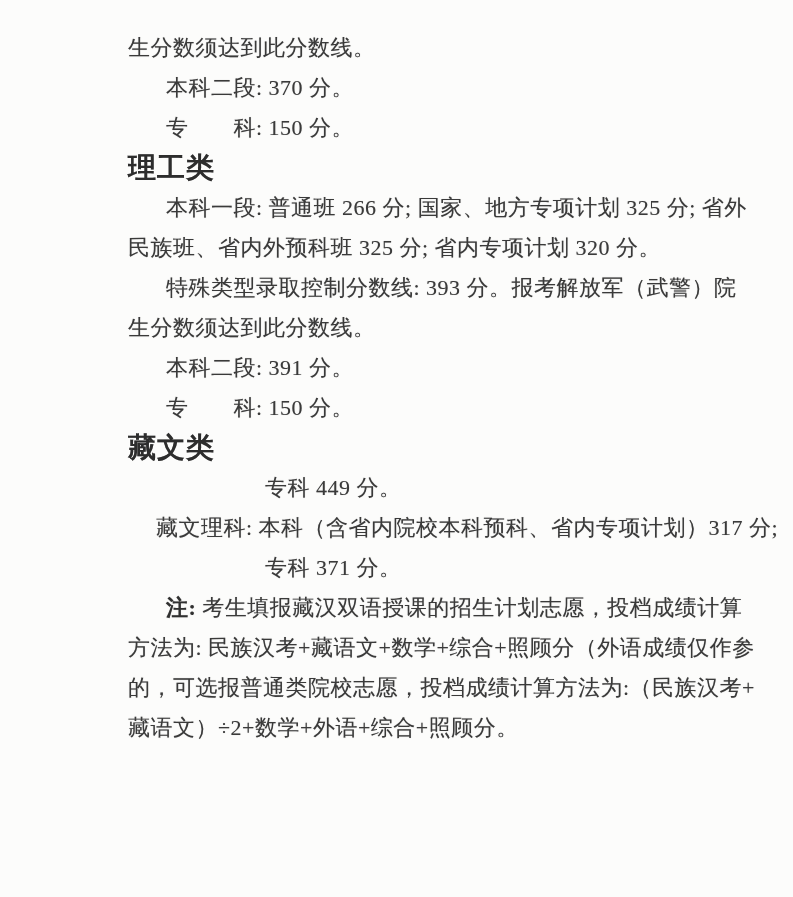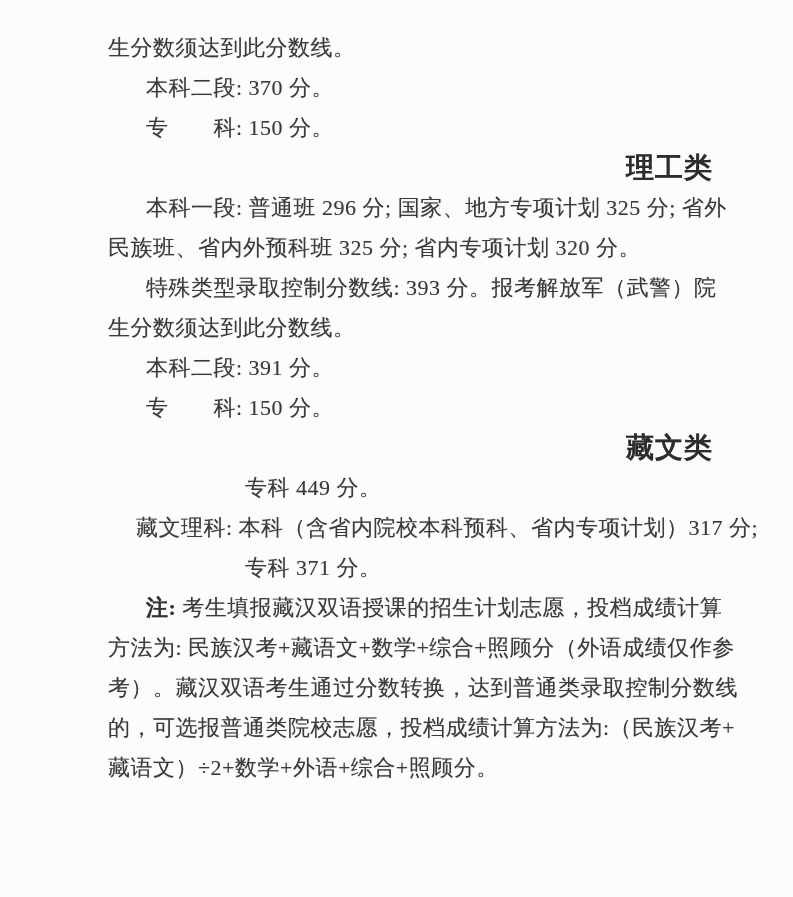--- a/index.html
+++ b/index.html
@@ -10,35 +10,36 @@
   .page {
     position: relative;
     width: 793px;
     height: 897px;
     background: #fcfcfb;
     overflow: hidden;
     font-family: "Liberation Serif", serif;
   }
   .content {
     padding: 28px 80px 0 108px;
+    margin-left: 20px;
   }
   .row {
     height: 40px;
     line-height: 40px;
     font-size: 22px;
     color: #3a3a3a;
     white-space: nowrap;
     letter-spacing: 0.5px;
     text-shadow: 0 0 0.8px rgba(70,70,70,0.45);
   }
   .row.indent { padding-left: 38px; }
   .row.label-indent { padding-left: 28px; }
   .row.hang { padding-left: 137px; }
   .row.heading {
-    text-align: right;
+    text-align: left;
     font-family: "Liberation Sans", sans-serif;
     font-weight: bold;
     font-size: 28px;
     color: #2d2d2d;
     letter-spacing: 1px;
     text-shadow: 0 0 0.6px rgba(45,45,45,0.5);
   }
   .note-prefix { font-weight: bold; color: #303030; }
 </style>
 </head>
@@ -46,33 +47,32 @@
 
 <div class="page">
   <div class="content">
 
     <div class="row">生分数须达到此分数线。</div>
     <div class="row indent">本科二段: 370 分。</div>
     <div class="row indent">专　　科: 150 分。</div>
 
     <div class="row heading">理工类</div>
 
-    <div class="row indent">本科一段: 普通班 296 分; 国家、地方专项计划 325 分; 省外</div>
+    <div class="row indent">本科一段: 普通班 266 分; 国家、地方专项计划 325 分; 省外</div>
     <div class="row">民族班、省内外预科班 325 分; 省内专项计划 320 分。</div>
     <div class="row indent">特殊类型录取控制分数线: 393 分。报考解放军（武警）院</div>
     <div class="row">生分数须达到此分数线。</div>
     <div class="row indent">本科二段: 391 分。</div>
     <div class="row indent">专　　科: 150 分。</div>
 
     <div class="row heading">藏文类</div>
 
     <div class="row hang">专科 449 分。</div>
     <div class="row label-indent">藏文理科: 本科（含省内院校本科预科、省内专项计划）317 分;</div>
     <div class="row hang">专科 371 分。</div>
 
     <div class="row indent"><span class="note-prefix">注:</span><span> 考生填报藏汉双语授课的招生计划志愿，投档成绩计算</span></div>
     <div class="row">方法为: 民族汉考+藏语文+数学+综合+照顾分（外语成绩仅作参</div>
-    <div class="row">考）。藏汉双语考生通过分数转换，达到普通类录取控制分数线</div>
     <div class="row">的，可选报普通类院校志愿，投档成绩计算方法为:（民族汉考+</div>
     <div class="row">藏语文）÷2+数学+外语+综合+照顾分。</div>
 
   </div>
 </div>
 
 </body></html>

